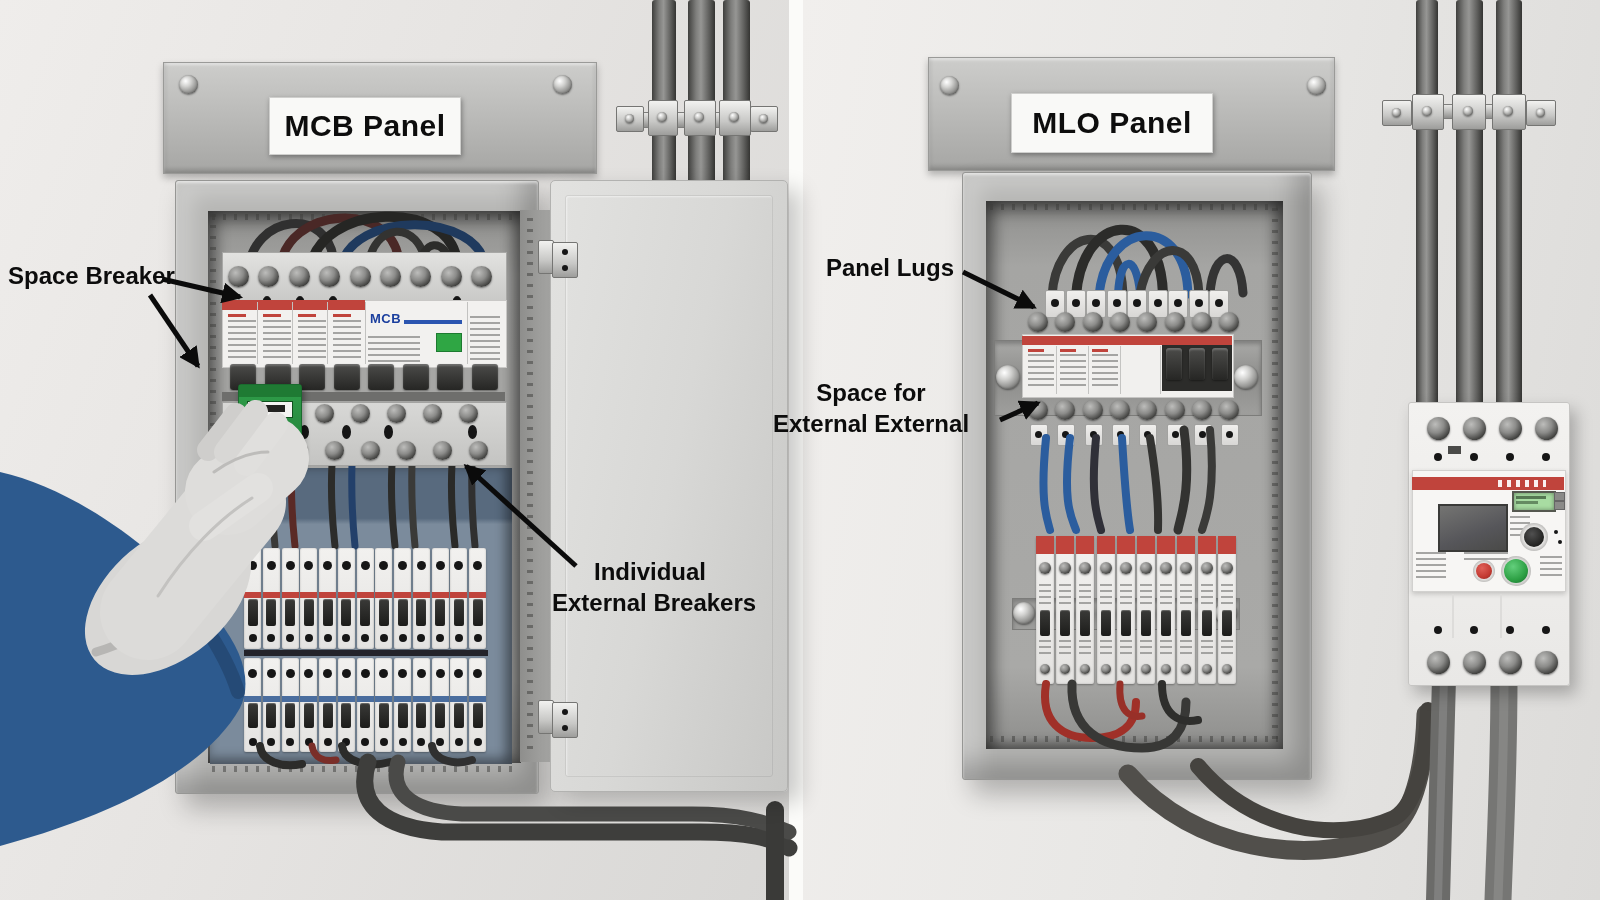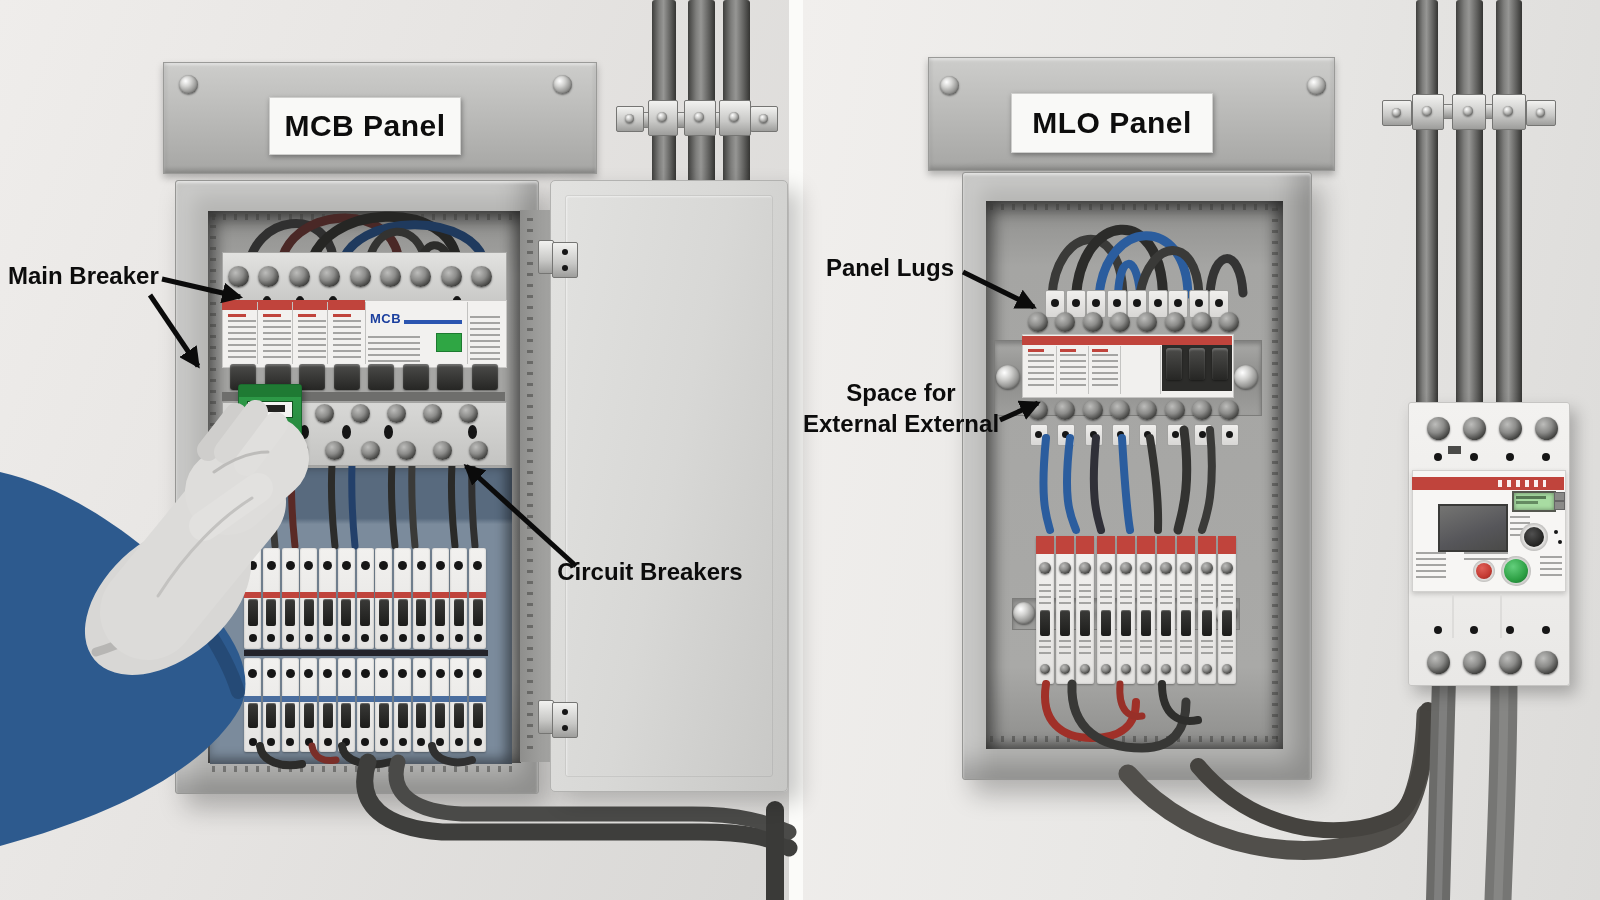--- a/index.html
+++ b/index.html
@@ -683,22 +683,23 @@
         <path d="M0,0 L10,5 L0,10 z" fill="#0b0b0b"></path>
       </marker>
     </defs>
     <path d="M162,279 L240,297" stroke="#0b0b0b" stroke-width="5" marker-end="url(#ah)"></path>
     <path d="M150,295 L198,366" stroke="#0b0b0b" stroke-width="5" marker-end="url(#ah)"></path>
     <path d="M576,566 L466,466" stroke="#0b0b0b" stroke-width="5" marker-end="url(#ah)"></path>
     <path d="M963,272 L1034,307" stroke="#0b0b0b" stroke-width="5" marker-end="url(#ah)"></path>
     <path d="M1000,420 L1038,403" stroke="#0b0b0b" stroke-width="5" marker-end="url(#ah)"></path>
   </svg>
 
-  <div class="annlbl lbl" style="left:8px;top:260px">Main Breaker</div>
+  <div class="annlbl lbl" style="left:8px;top:260px">Space Breaker</div>
   <div class="annlbl" style="left:552px;top:556px;width:196px;text-align:center">
-    <div class="lbl">Circuit Breakers</div>
+    <div class="lbl">Individual</div>
+    <div class="lbl">External Breakers</div>
   </div>
   <div class="annlbl lbl" style="left:826px;top:252px">Panel Lugs</div>
-  <div class="annlbl" style="left:798px;top:377px;width:206px;text-align:center">
+  <div class="annlbl" style="left:768px;top:377px;width:206px;text-align:center">
     <div class="lbl">Space for</div>
     <div class="lbl">External External</div>
   </div>
 </div>
 
 </body></html>

